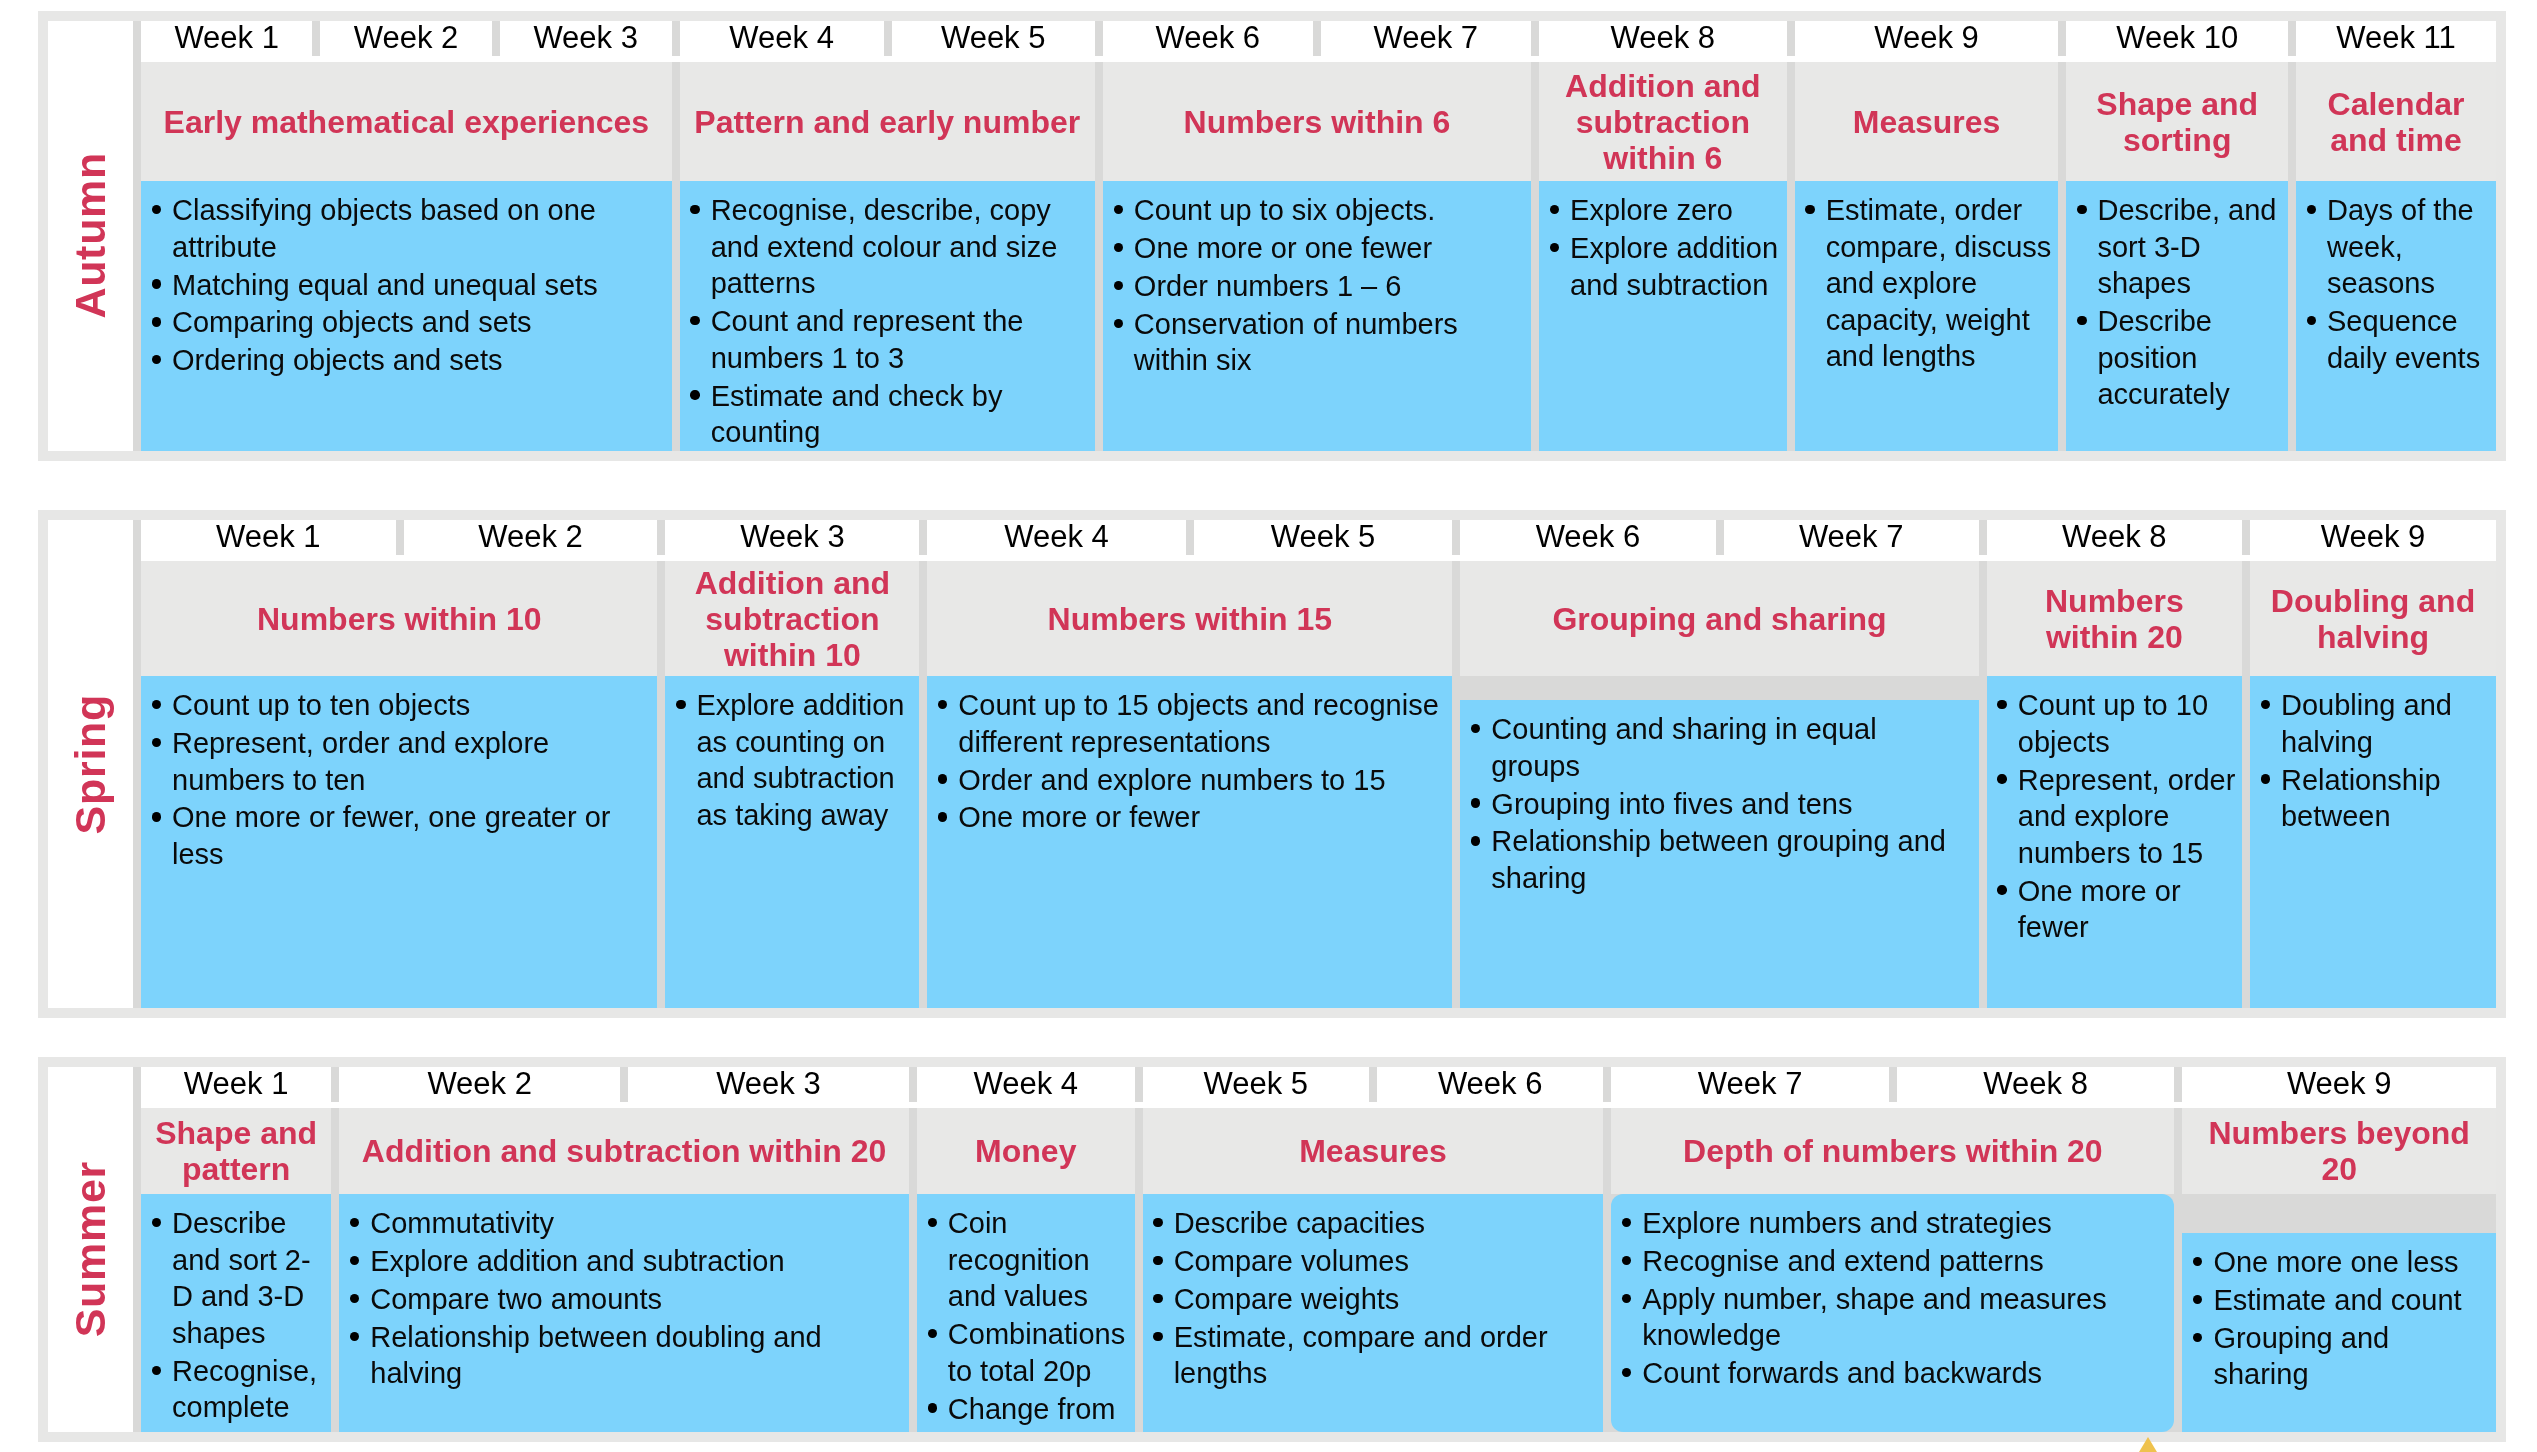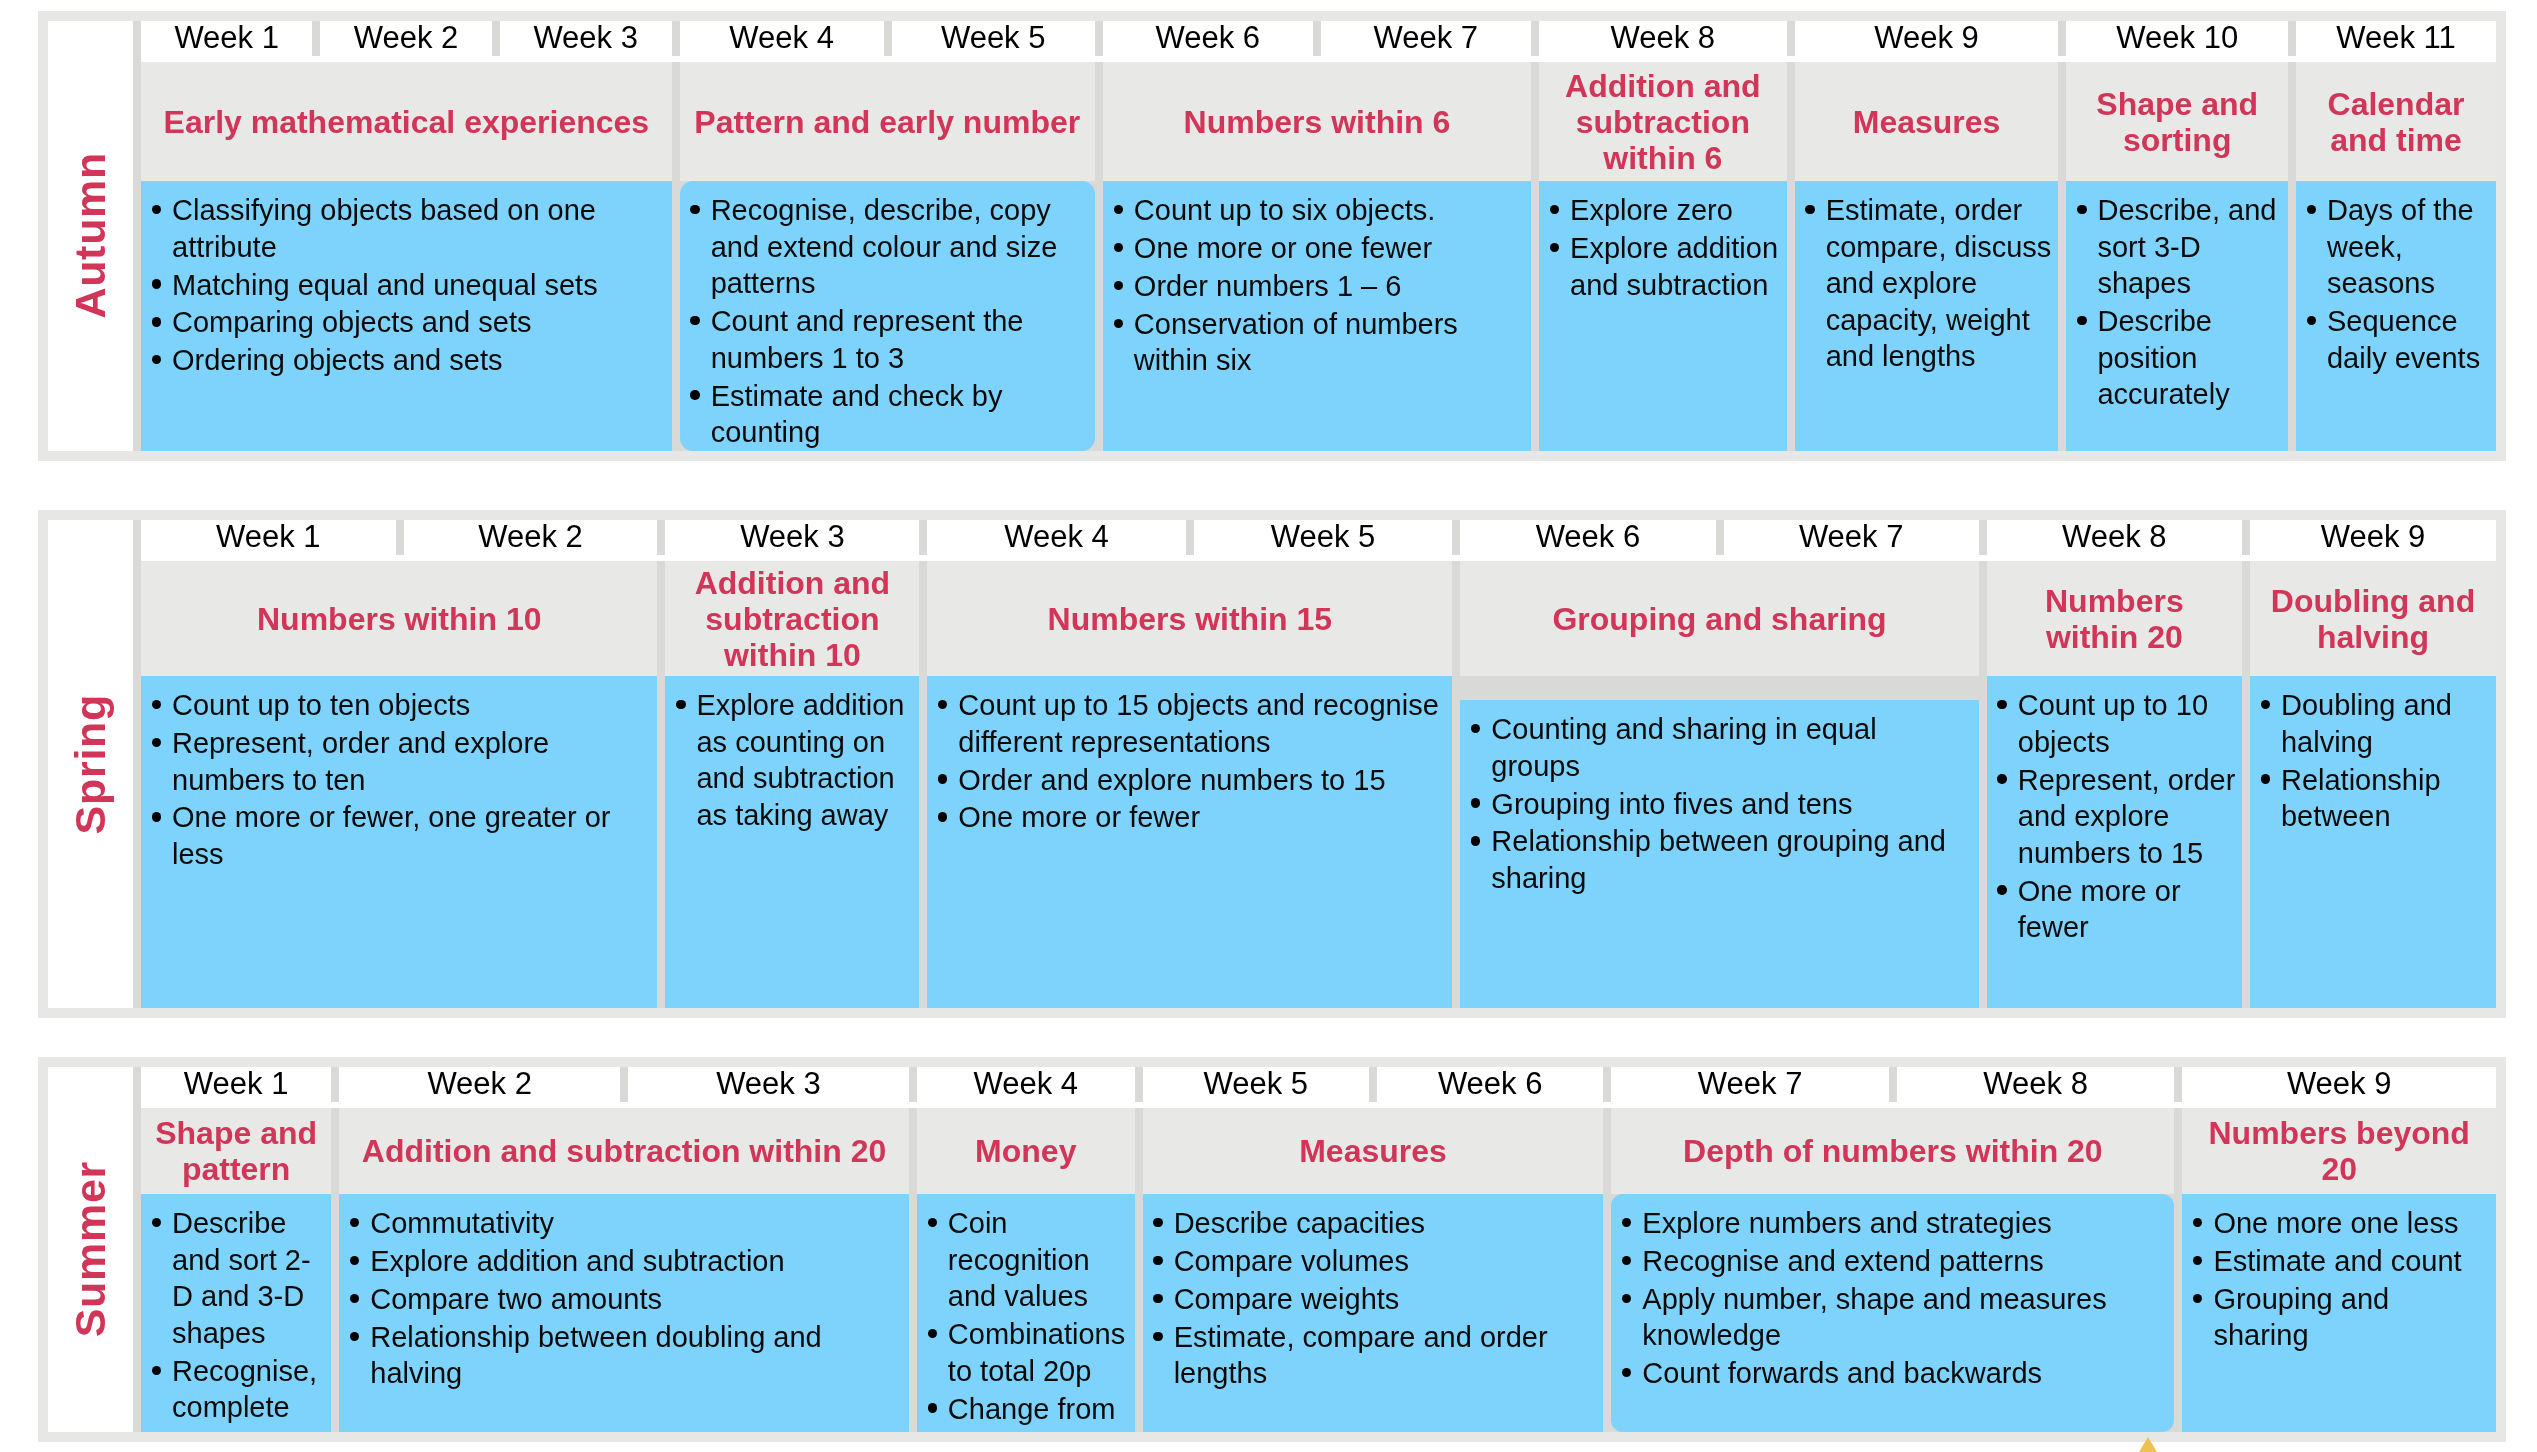--- a/index.html
+++ b/index.html
@@ -119,21 +119,21 @@
           <div class="topic-text">Calendar and time</div>
         </div>
         <div class="content-cell" style="grid-column: span 3;">
           <ul>
             <li>Classifying objects based on one attribute</li>
             <li>Matching equal and unequal sets</li>
             <li>Comparing objects and sets</li>
             <li>Ordering objects and sets</li>
           </ul>
         </div>
-        <div class="content-cell" style="grid-column: span 2; border-radius: 13px;">
+        <div class="content-cell" style="grid-column: span 2;">
           <ul>
             <li>Recognise, describe, copy and extend colour and size patterns</li>
             <li>Count and represent the numbers 1 to 3</li>
             <li>Estimate and check by counting</li>
           </ul>
         </div>
         <div class="content-cell" style="grid-column: span 2;">
           <ul>
             <li>Count up to six objects.</li>
             <li>One more or one fewer</li>
@@ -303,21 +303,21 @@
           </ul>
         </div>
         <div class="content-cell" style="grid-column: span 2; border-radius: 12px;">
           <ul>
             <li>Explore numbers and strategies</li>
             <li>Recognise and extend patterns</li>
             <li>Apply number, shape and measures knowledge</li>
             <li>Count forwards and backwards</li>
           </ul>
         </div>
-        <div class="content-cell" style="grid-column: span 1;">
+        <div class="content-cell" style="grid-column: span 1; margin-top: 39px;">
           <ul>
             <li>One more one less</li>
             <li>Estimate and count</li>
             <li>Grouping and sharing</li>
           </ul>
         </div>
       </div>
     </div>
   </div>
 <div class="triangle"></div>

